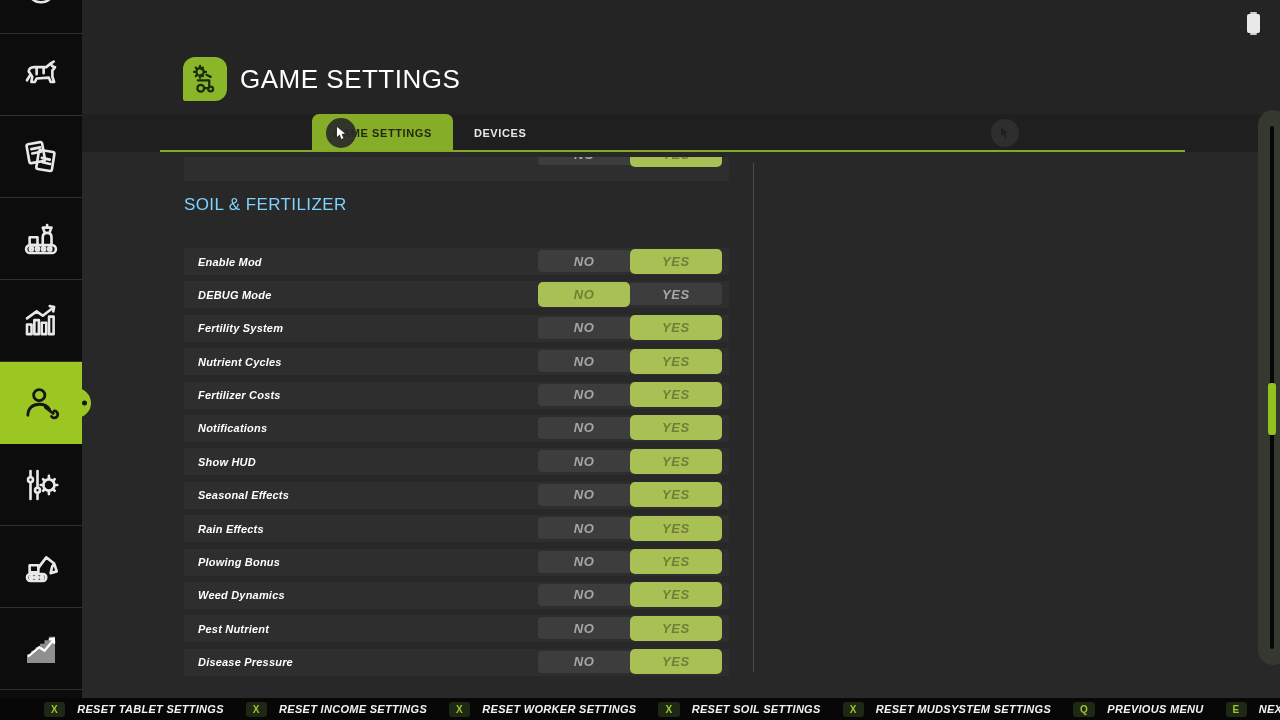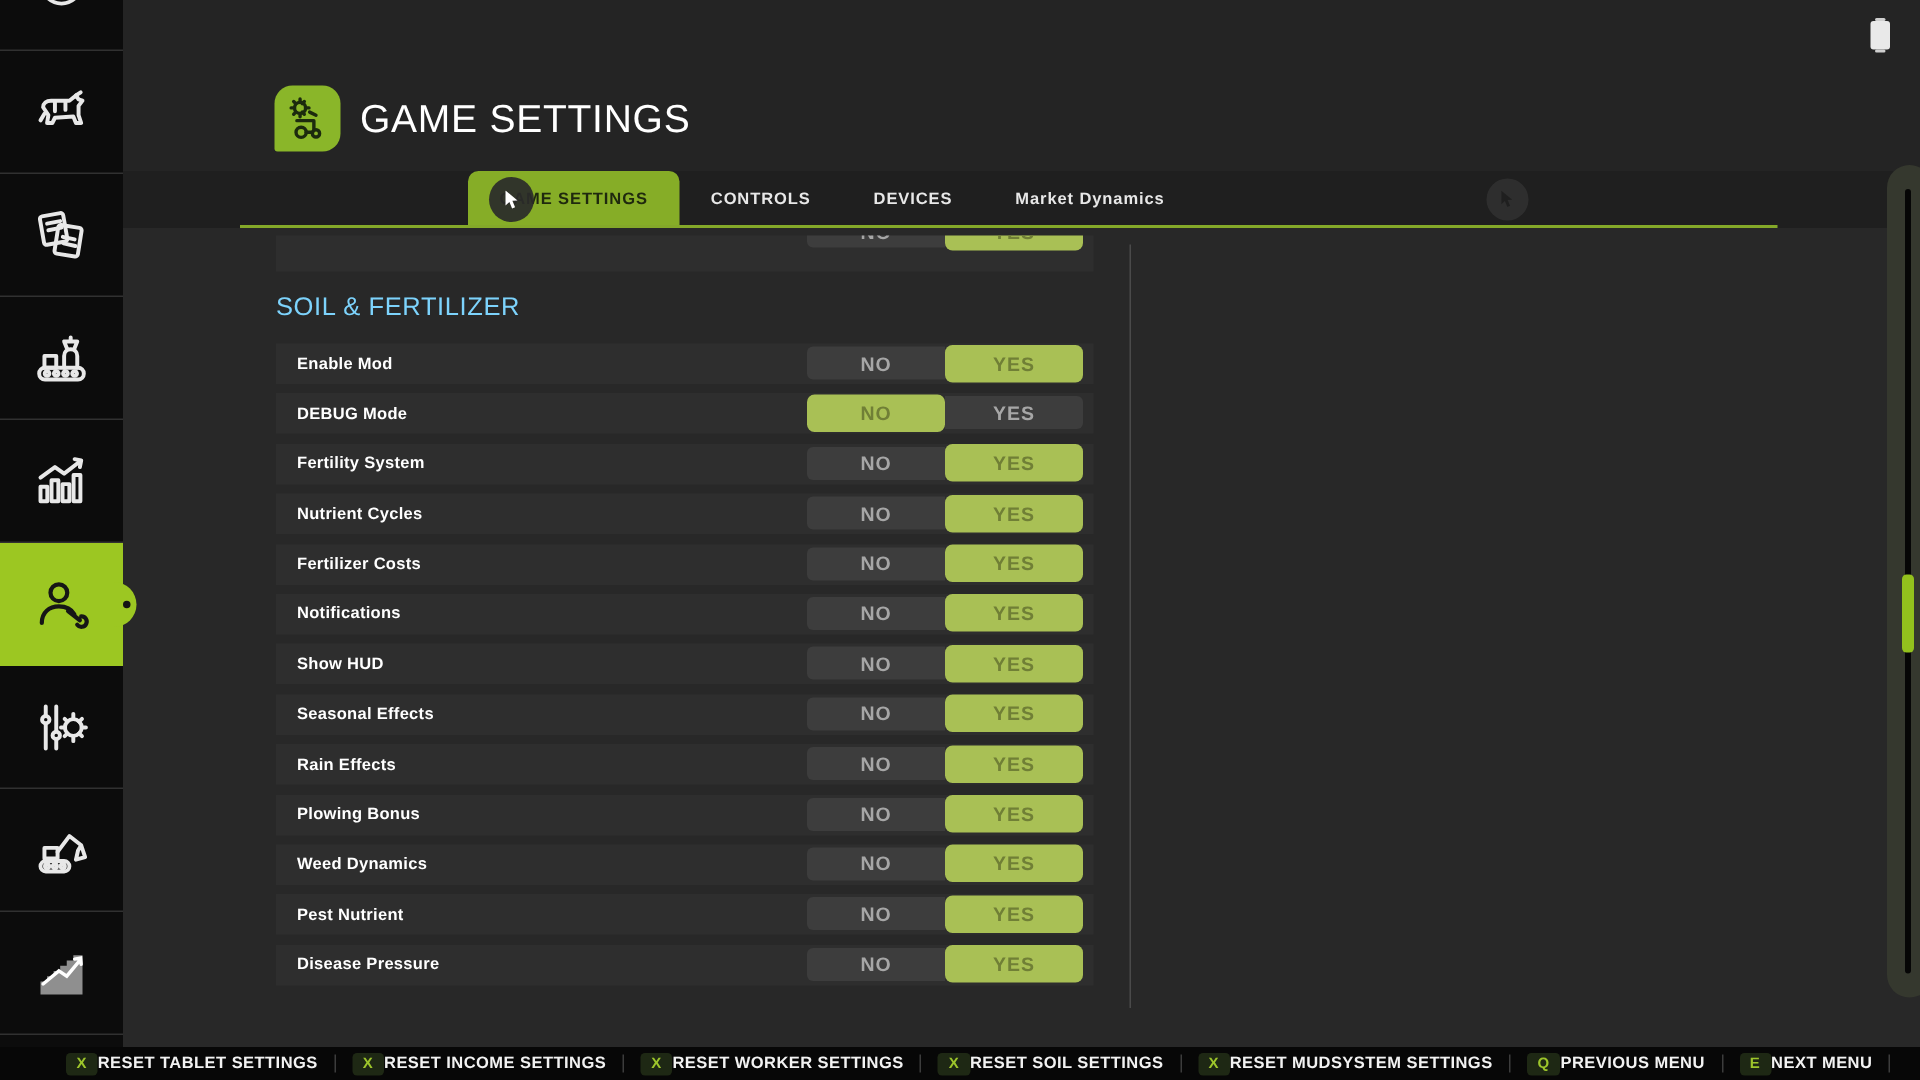--- a/index.html
+++ b/index.html
@@ -55,21 +55,21 @@
   
   .partial-row{
     position:absolute;left:184px;top:157px;width:545px;height:24px;
     background:#2e2e2e;overflow:hidden;
   }
   .partial-row .toggle{top:-14px;}
   .section-title{
     position:absolute;left:184px;top:195px;color:#7dd3fc;
     font-size:17px;font-weight:400;letter-spacing:.4px;
   }
-  .rows{position:absolute;left:184px;top:229px;width:545px;}
+  .rows{position:absolute;left:184px;top:248px;width:545px;font-style:italic;}
   .setting-row{
     position:relative;height:27px;margin-bottom:6.4px;background:#2e2e2e;
     display:flex;align-items:center;
   }
   .setting-label{margin-left:14px;color:#ffffff;font-size:11px;font-weight:bold;letter-spacing:.2px;}
   .toggle{position:absolute;right:7px;top:2px;width:184px;height:22px;display:flex;}
   .seg{
     width:50%;display:flex;align-items:center;justify-content:center;
     background:#3d3d3d;color:#a6a6a6;font-size:13px;font-weight:bold;letter-spacing:.6px;cursor:default;
   }
@@ -92,21 +92,21 @@
   
   .bottombar{
     position:absolute;left:0;bottom:0;width:1280px;height:22px;background:#070707;
     display:flex;align-items:center;padding-left:44px;box-sizing:border-box;
   }
   .shortcut{display:flex;align-items:center;}
   .shortcut .key{
     background:#1e2814;color:#9dc52b;font-size:10px;font-weight:bold;
     padding:2px 7px;border-radius:3px;letter-spacing:.5px;
   }
-  .shortcut .sc-label{color:#f2f2f2;font-size:11px;font-weight:bold;letter-spacing:.3px;margin-left:0;white-space:nowrap;}
+  .shortcut .sc-label{color:#f2f2f2;font-size:11px;font-weight:bold;letter-spacing:.3px;margin-left:12px;white-space:nowrap;font-style:italic;}
   .sc-sep{width:1px;height:12px;background:#3c3c3c;margin:0 11px;}
 
   
   .cursor-main{
     position:absolute;left:326px;top:118px;width:30px;height:30px;border-radius:50%;
     background:rgba(42,42,42,.92);display:flex;align-items:center;justify-content:center;z-index:50;
   }
   .cursor-ghost{
     position:absolute;left:991px;top:119px;width:28px;height:28px;border-radius:50%;
     background:rgba(255,255,255,.07);display:flex;align-items:center;justify-content:center;z-index:50;
@@ -125,23 +125,21 @@
     <circle cx="9" cy="18.5" r="2.4"></circle>
     <circle cx="16" cy="19" r="1.7"></circle>
     <path d="M11.4 18.5h2.9"></path>
   </svg>
 </div>
 <div class="page-title">GAME SETTINGS</div>
 <div class="battery"></div>
 
 <div class="tabs" id="tabs">
     <div class="tab active">GAME SETTINGS</div>
-    <div class="tab">CONTROLS</div>
     <div class="tab">DEVICES</div>
-    <div class="tab">Market Dynamics</div>
   </div>
 <div class="tab-underline"></div>
 
 <div class="sidebar" id="sidebar">
     <div class="side-item first">
       <span>
         <svg width="40" height="40" viewBox="0 0 24 24" fill="none" stroke="#e8e8e8" stroke-width="1.5" stroke-linecap="round" stroke-linejoin="round">
           <circle cx="12" cy="3" r="8"></circle>
         </svg>
       </span>

